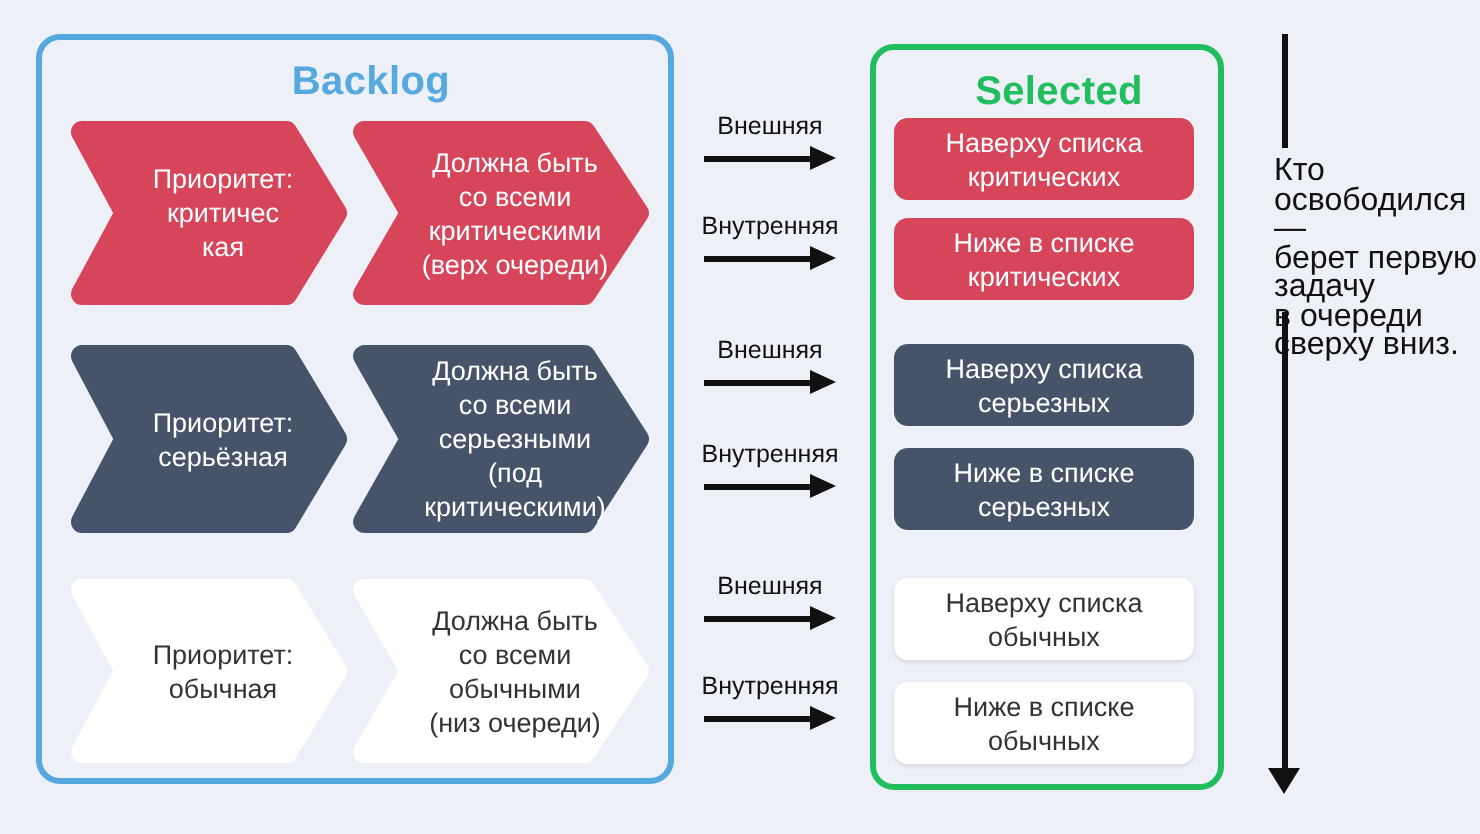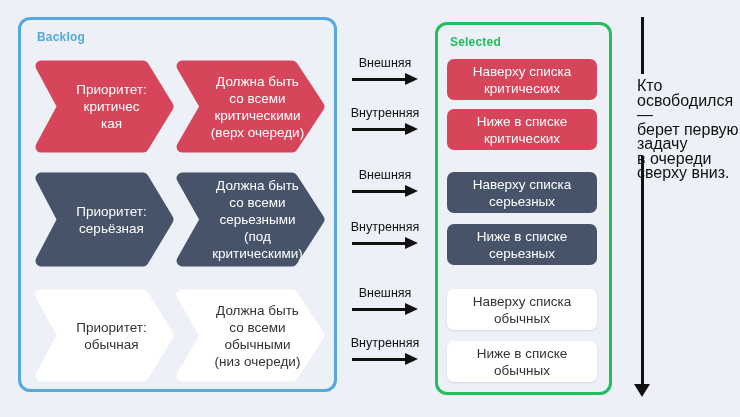--- a/index.html
+++ b/index.html
@@ -3,21 +3,21 @@
 <meta charset="utf-8">
 <style>
   html,body{margin:0;padding:0;}
   body{background:#EDF0F6;font-family:"Liberation Sans", sans-serif;}
   .stage{position:relative;width:740px;height:417px;background:#EDF0F6;overflow:hidden;}
 
   
   .panel{position:absolute;border-radius:12px;box-sizing:border-box;background:transparent;}
   .panel--backlog{left:18px;top:17px;width:319px;height:375px;border:3px solid #55A9DF;}
   .panel--selected{left:435px;top:22px;width:177px;height:373px;border:3px solid #22BD5E;}
-  .panel-title{font-size:12px;font-weight:bold;margin:10px 0 0 16px;letter-spacing:.2px;}
+  .panel-title{font-size:20px;font-weight:bold;margin:10px 0 0 16px;letter-spacing:.2px;text-align:center;}
   .panel--backlog .panel-title{color:#55A9DF;}
   .panel--selected .panel-title{color:#22BD5E;margin-left:12px;}
 
   
   .chev{position:absolute;}
   .chev svg{display:block;width:100%;height:100%;}
   .chev polygon{stroke-width:11;stroke-linejoin:round;stroke-linecap:round;}
   .chev--red polygon{fill:#D6455A;stroke:#D6455A;}
   .chev--navy polygon{fill:#475369;stroke:#475369;}
   .chev--white polygon{fill:#FFFFFF;stroke:#FFFFFF;}

